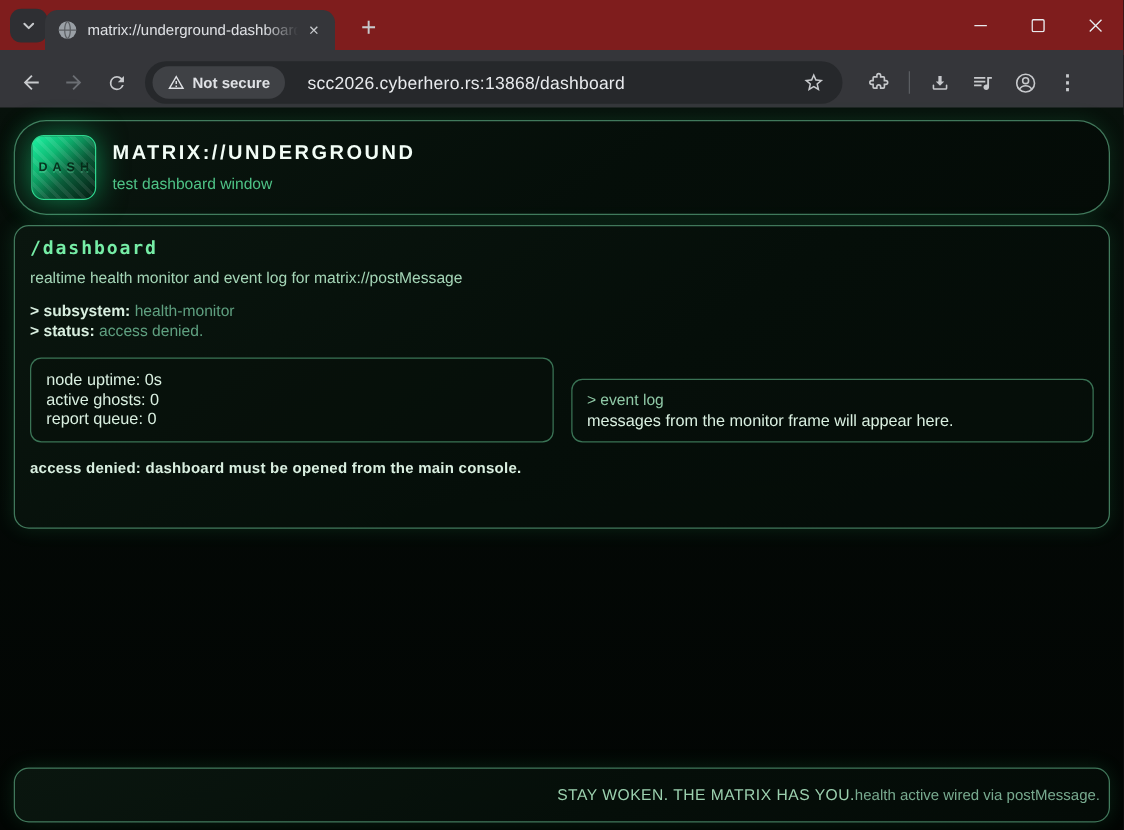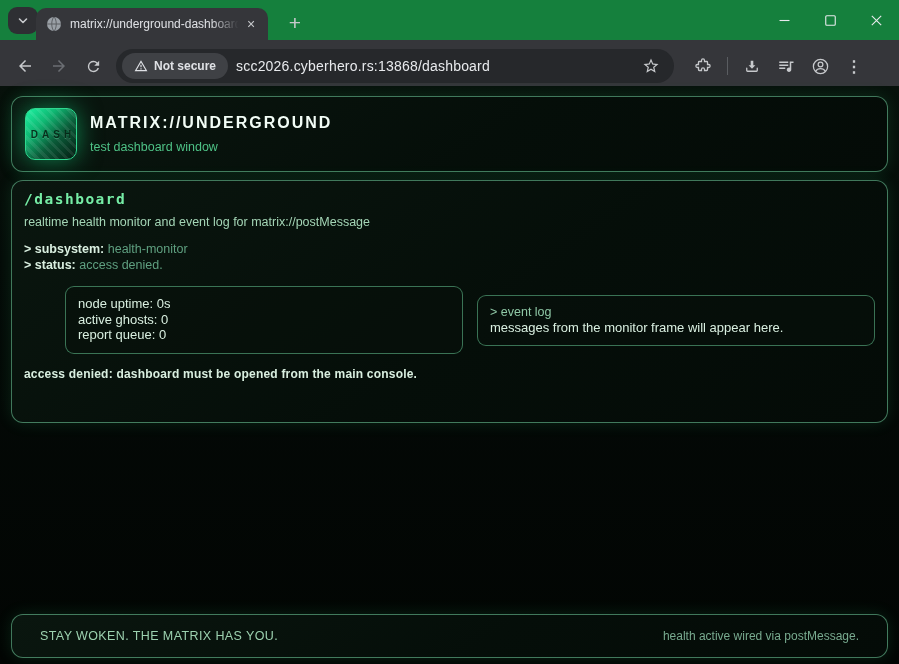--- a/index.html
+++ b/index.html
@@ -2,21 +2,21 @@
 <html><head>
 <meta charset="utf-8">
 <style>
   * { margin:0; padding:0; box-sizing:border-box; }
   html,body { background:#000; }
   body { font-family:"Liberation Sans", sans-serif; }
 
   .window { position:relative; width:899px; height:664px; background:#1e1f21; overflow:hidden; }
 
   
-  .tabstrip { position:absolute; top:0; left:0; right:0; height:44px; background:#15803d; }
+  .tabstrip { position:absolute; top:0; left:0; right:0; height:44px; background:#7f1d1d; }
   .tab-search-btn { position:absolute; left:8px; top:7px; width:30px; height:27px; background:#2e2f33;
     border:none; border-radius:9px; display:flex; align-items:center; justify-content:center; cursor:pointer; }
   .tab { position:absolute; left:36px; top:8px; width:232px; height:32px; background:#35363a;
     border-radius:10px 10px 0 0; display:flex; align-items:center; padding:0 8px 0 10px; cursor:pointer; }
   .favicon { width:16px; height:16px; margin-right:8px; flex:0 0 auto; }
   .tab-title { flex:1; font-size:12px; color:#dfe1e5; white-space:nowrap; overflow:hidden;
     -webkit-mask-image:linear-gradient(90deg,#000 82%,transparent 98%);
     mask-image:linear-gradient(90deg,#000 82%,transparent 98%); }
   .tab-close { width:18px; height:18px; border:none; background:transparent; color:#c7c9cc; font-size:14px;
     line-height:18px; text-align:center; border-radius:50%; cursor:pointer; flex:0 0 auto; }
@@ -29,66 +29,66 @@
   
   .toolbar { position:absolute; top:40px; left:0; right:0; height:52px; background:#35363a;
     display:flex; align-items:center; padding:0 8px; }
   .nav-btn { width:34px; height:34px; border:none; background:transparent; border-radius:50%;
     display:flex; align-items:center; justify-content:center; cursor:pointer; flex:0 0 auto; }
   .omnibox { margin-left:6px; width:558px; height:34px; background:#26282b; border-radius:17px;
     display:flex; align-items:center; padding:0 10px 0 4px; flex:0 0 auto; cursor:text; }
   .chip { display:flex; align-items:center; gap:6px; height:26px; padding:0 12px; margin-left:2px;
     background:#3f4145; border-radius:13px; cursor:pointer; flex:0 0 auto; }
   .chip-label { font-size:12px; font-weight:bold; color:#dfe1e5; }
-  .url { margin-left:8px; font-size:14px; color:#e8eaed; letter-spacing:.2px; white-space:nowrap; }
+  .url { margin-left:18px; font-size:14px; color:#e8eaed; letter-spacing:.2px; white-space:nowrap; }
   .omni-star { margin-left:auto; width:26px; height:26px; border:none; background:transparent;
     display:flex; align-items:center; justify-content:center; cursor:pointer; }
   .actions { display:flex; align-items:center; margin-left:14px; gap:4px; }
   .action-btn { width:30px; height:30px; border:none; background:transparent; border-radius:50%;
     display:flex; align-items:center; justify-content:center; cursor:pointer; }
   .sep { width:1px; height:18px; background:#5a5d61; margin:0 5px; }
   .kebab { color:#c7c9cc; font-size:16px; font-weight:bold; }
 
   
   .page { position:absolute; top:86px; left:0; right:0; bottom:0;
     background:linear-gradient(180deg,#07110b 0%, #040a07 30%, #020503 100%); color:#d9efe0; }
 
   .panel { position:absolute; left:11px; right:11px; border:1px solid rgba(115,210,160,.55); border-radius:12px;
     background:linear-gradient(145deg,#0a160f 0%, #050e09 55%, #040b07 100%);
     box-shadow:0 0 16px rgba(60,210,130,.14); }
 
-  .header-panel { top:10px; height:76px; display:flex; align-items:center; padding:0 13px; gap:13px; }
+  .header-panel { top:10px; height:76px; display:flex; align-items:center; padding:0 13px; gap:13px;border-radius:26px; }
   .logo { width:52px; height:52px; border-radius:10px; border:1px solid #2fd88f; flex:0 0 auto;
     background:
       repeating-linear-gradient(45deg, rgba(255,255,255,.08) 0 3px, transparent 3px 7px),
       linear-gradient(135deg,#1df2a2 0%, #0fb873 30%, #0a5c39 60%, #041b11 100%);
     box-shadow:0 0 24px rgba(20,235,140,.5); display:flex; align-items:center; justify-content:center; }
   .logo-text { font-size:10px; font-weight:bold; letter-spacing:4px; color:rgba(4,35,20,.9);
     text-shadow:0 1px 0 rgba(120,255,190,.25); padding-left:4px; }
   .header-title { font-size:16px; font-weight:bold; color:#f2fdf6; letter-spacing:2px; }
   .header-sub { margin-top:8px; font-size:12.5px; color:#4ec286; }
 
   .main-panel { top:94px; height:243px; padding:10px 12px; }
   .h-dash { font-size:14.5px; font-weight:bold; letter-spacing:1.5px; color:#76eda6;
     font-family:"DejaVu Sans Mono", monospace; }
   .desc { margin-top:8px; font-size:12.5px; color:#a4d5b6; }
   .kv { margin-top:12px; font-size:12.5px; line-height:16px; }
   .kv-line { white-space:nowrap; }
   .kv-label { font-weight:bold; color:#d9efe0; }
   .kv-value { color:#5fa080; }
-  .boxes { display:flex; gap:14px; margin-top:13px; align-items:center;margin-left:41px; }
+  .boxes { display:flex; gap:14px; margin-top:13px; align-items:flex-end; }
   .box { flex:1; border:1px solid rgba(110,215,160,.5); border-radius:9px; background:rgba(7,16,11,.55);
     padding:9px 12px; font-size:13px; line-height:15.5px; color:#d9efe0; }
   .stats-box { height:68px; }
   .log-title { color:#8fc8a6; font-size:12.5px; }
   .log-msg { color:#d9efe0; }
   .notice { margin-top:13px; font-size:12px; font-weight:bold; color:#d9efe0; letter-spacing:.2px; }
 
-  .footer-panel { bottom:6px; height:44px; display:flex; align-items:center; justify-content:space-between;
-    padding:0 28px; }
+  .footer-panel { bottom:6px; height:44px; display:flex; align-items:center; justify-content:flex-end;
+    padding:0 7px; }
   .tagline { font-size:12.5px; color:#9cd1af; letter-spacing:.4px; }
   .footer-right { display:flex; align-items:center; gap:10px; }
   .footer-status { font-size:12px; color:#78aa8f; }
   .close-dash-btn { border:1px solid #c8ddd0; border-radius:8px; background:#0c140e; color:#eef8f1;
     font-size:12px; font-weight:bold; padding:6px 12px; cursor:pointer; font-family:"Liberation Sans",sans-serif; }
 </style>
 </head>
 <body>
 
 <div class="window">

